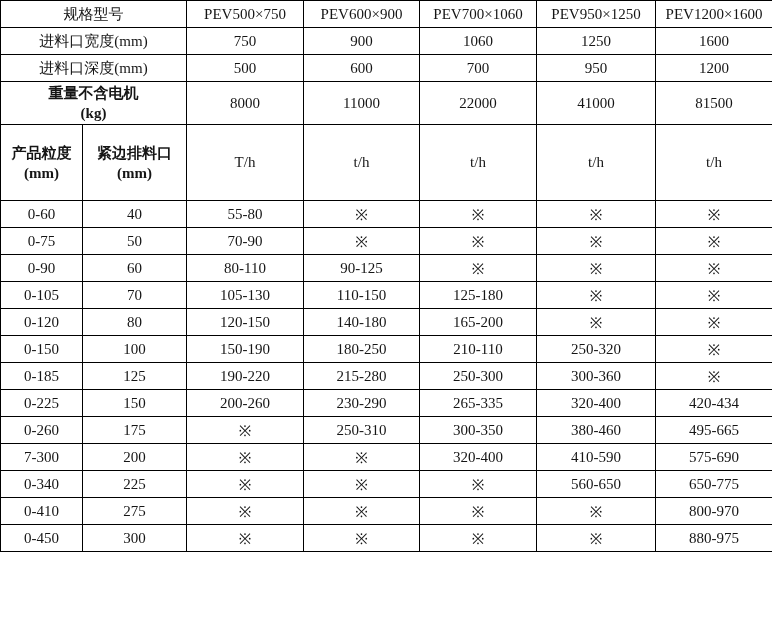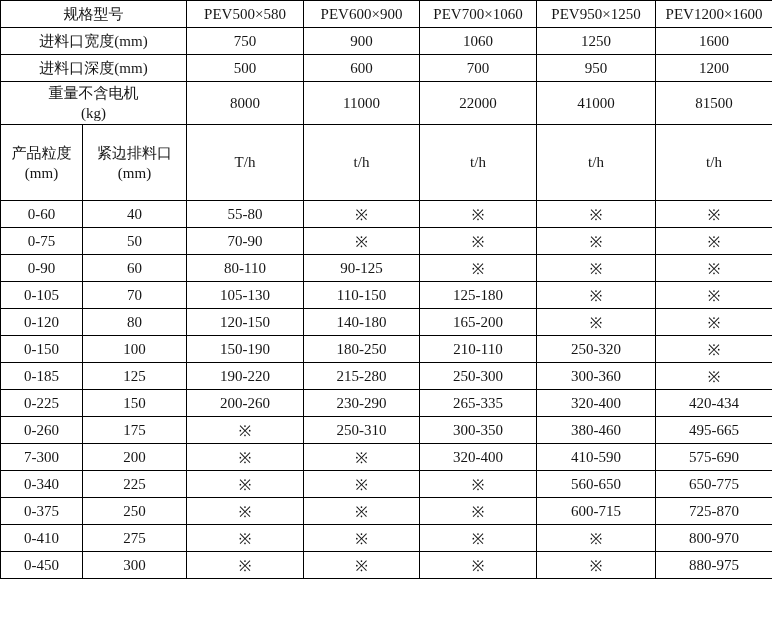--- a/index.html
+++ b/index.html
@@ -27,40 +27,40 @@
     vertical-align: middle;
     font-size: 15px;
     padding: 0 2px;
     overflow: hidden;
     white-space: nowrap;
   }
   tr.row-spec td   { height: 26px; }
   tr.row-weight td { height: 42px; }
   tr.row-caphead td{ height: 75px; white-space: normal; }
   tr.row-data td   { height: 26px; }
-  .line { line-height: 20px; }
+  .line { line-height: 20px; font-weight: bold; }
 </style>
 </head>
 <body>
 
 <div class="canvas">
   <table class="spec-table">
     <colgroup>
       <col style="width:82px">
       <col style="width:104px">
       <col style="width:117px">
       <col style="width:116px">
       <col style="width:117px">
       <col style="width:119px">
       <col style="width:117px">
     </colgroup>
     <tbody>
         <tr class="row-spec">
           <td colspan="2">规格型号</td>
-          <td>PEV500×580</td>
+          <td>PEV500×750</td>
           <td>PEV600×900</td>
           <td>PEV700×1060</td>
           <td>PEV950×1250</td>
           <td>PEV1200×1600</td>
         </tr>
         <tr class="row-spec">
           <td colspan="2">进料口宽度(mm)</td>
           <td>750</td>
           <td>900</td>
           <td>1060</td>
@@ -194,29 +194,20 @@
         <tr class="row-data">
           <td>0-340</td>
           <td>225</td>
           <td>※</td>
           <td>※</td>
           <td>※</td>
           <td>560-650</td>
           <td>650-775</td>
         </tr>
         <tr class="row-data">
-          <td>0-375</td>
-          <td>250</td>
-          <td>※</td>
-          <td>※</td>
-          <td>※</td>
-          <td>600-715</td>
-          <td>725-870</td>
-        </tr>
-        <tr class="row-data">
           <td>0-410</td>
           <td>275</td>
           <td>※</td>
           <td>※</td>
           <td>※</td>
           <td>※</td>
           <td>800-970</td>
         </tr>
         <tr class="row-data">
           <td>0-450</td>

